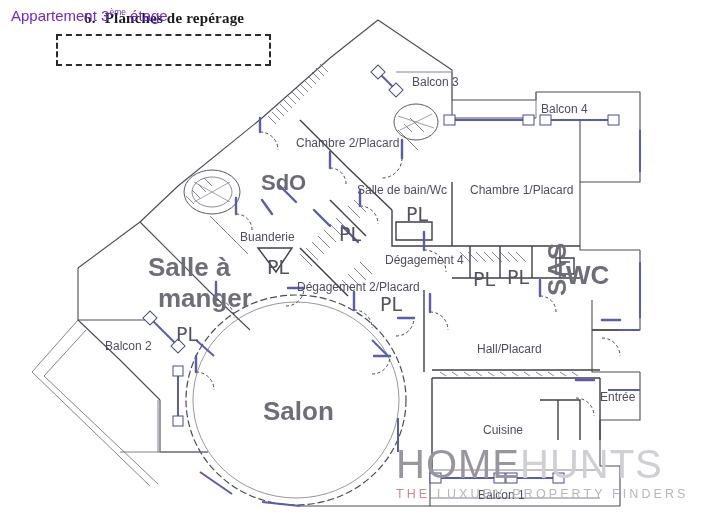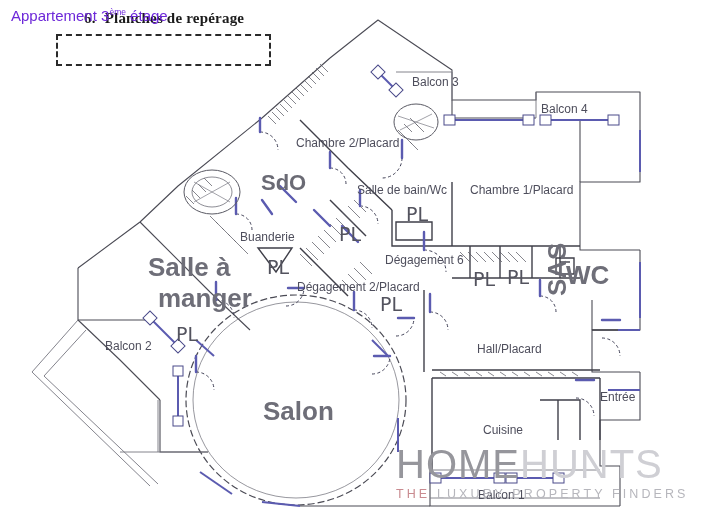--- a/index.html
+++ b/index.html
@@ -388,21 +388,21 @@
 
 
   <div id="room-labels">
       <div class="lbl lbl-sm" style="left: 412px; top: 76px;">Balcon 3</div>
       <div class="lbl lbl-sm" style="left: 541px; top: 103px;">Balcon 4</div>
       <div class="lbl lbl-sm" style="left: 296px; top: 137px;">Chambre 2/Placard</div>
       <div class="lbl lbl-sm" style="left: 470px; top: 184px;">Chambre 1/Placard</div>
       <div class="lbl lbl-sm" style="left: 357px; top: 184px;">Salle de bain/Wc</div>
       <div class="lbl lbl-lg" style="left: 225px; top: 172px; margin-left: 36px;">SdO</div>
       <div class="lbl lbl-sm" style="left: 240px; top: 231px;">Buanderie</div>
-      <div class="lbl lbl-sm" style="left: 385px; top: 254px;">Dégagement 6</div>
+      <div class="lbl lbl-sm" style="left: 385px; top: 254px;">Dégagement 4</div>
       <div class="lbl lbl-sm" style="left: 297px; top: 281px;">Dégagement 2/Placard</div>
       <div class="lbl lbl-xl" style="left: 148px; top: 254px;">Salle à</div>
       <div class="lbl lbl-xl" style="left: 158px; top: 285px;">manger</div>
       <div class="lbl lbl-xl" style="left: 566px; top: 262px;">WC</div>
       <div class="lbl lbl-sm" style="left: 105px; top: 340px;">Balcon 2</div>
       <div class="lbl lbl-sm" style="left: 477px; top: 343px;">Hall/Placard</div>
       <div class="lbl lbl-sm" style="left: 600px; top: 344px; margin-top: 47px;">Entrée</div>
       <div class="lbl lbl-xl" style="left: 263px; top: 398px;">Salon</div>
       <div class="lbl lbl-sm" style="left: 483px; top: 424px;">Cuisine</div>
       <div class="lbl lbl-sm" style="left: 478px; top: 489px;">Balcon 1</div>

